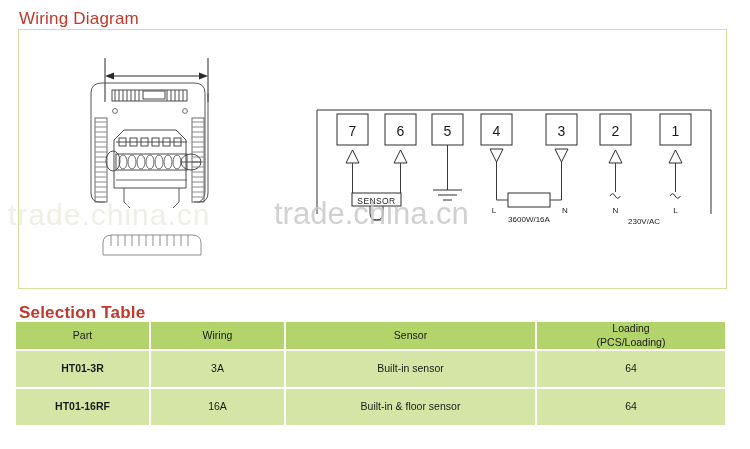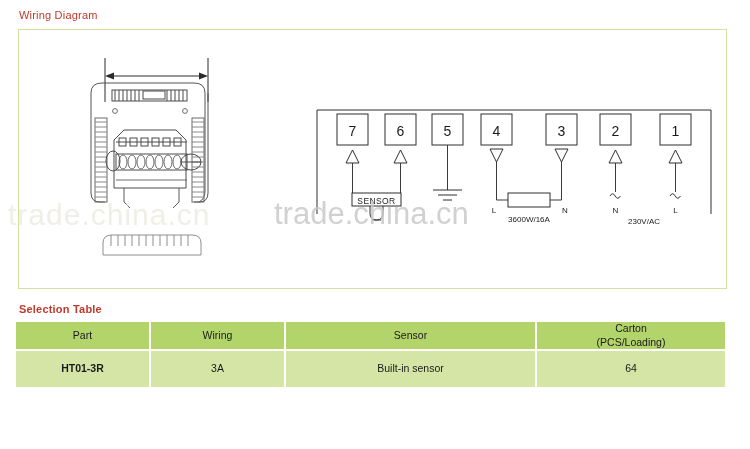--- a/index.html
+++ b/index.html
@@ -10,21 +10,21 @@
   body {
     width: 750px; height: 449px;
     position: relative;
     font-family: "Liberation Sans", sans-serif;
     overflow: hidden;
   }
 
   
   .section-title {
     position: absolute;
-    font-size: 11px;
+    font-size: 17px;
     color: #c0392b;
     letter-spacing: .2px;
     white-space: nowrap;
   }
   #wiring-title { left: 19px; top: 9px; }
   #selection-title { left: 19px; top: 303px; font-weight: bold; }
 
   
   #wiring-panel {
     position: absolute;
@@ -316,26 +316,32 @@
       <col class="c-current">
       <col class="c-sensor">
       <col class="c-loading">
   </colgroup>
   <thead>
     <tr>
       <th>Part</th>
       <th>Wiring</th>
       <th>Sensor</th>
       <th>
-        <span class="hdr-two-line">Carton</span>
+        <span class="hdr-two-line">Loading</span>
         <span class="hdr-two-line">(PCS/Loading)</span>
       </th>
     </tr>
   </thead>
   <tbody>
     <tr class="row-a">
       <td class="cell-part">HT01-3R</td>
       <td>3A</td>
       <td>Built-in sensor</td>
       <td>64</td>
     </tr>
+    <tr class="row-a">
+      <td class="cell-part">HT01-16RF</td>
+      <td>16A</td>
+      <td>Built-in &amp; floor sensor</td>
+      <td>64</td>
+    </tr>
   </tbody>
 </table>
 
 </body></html>

